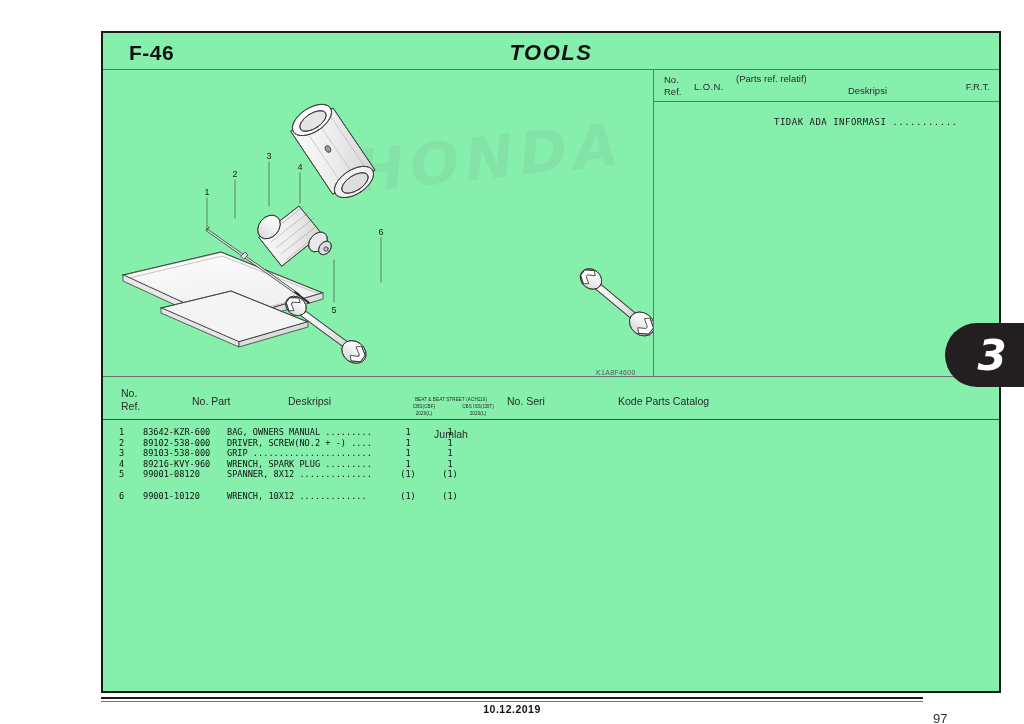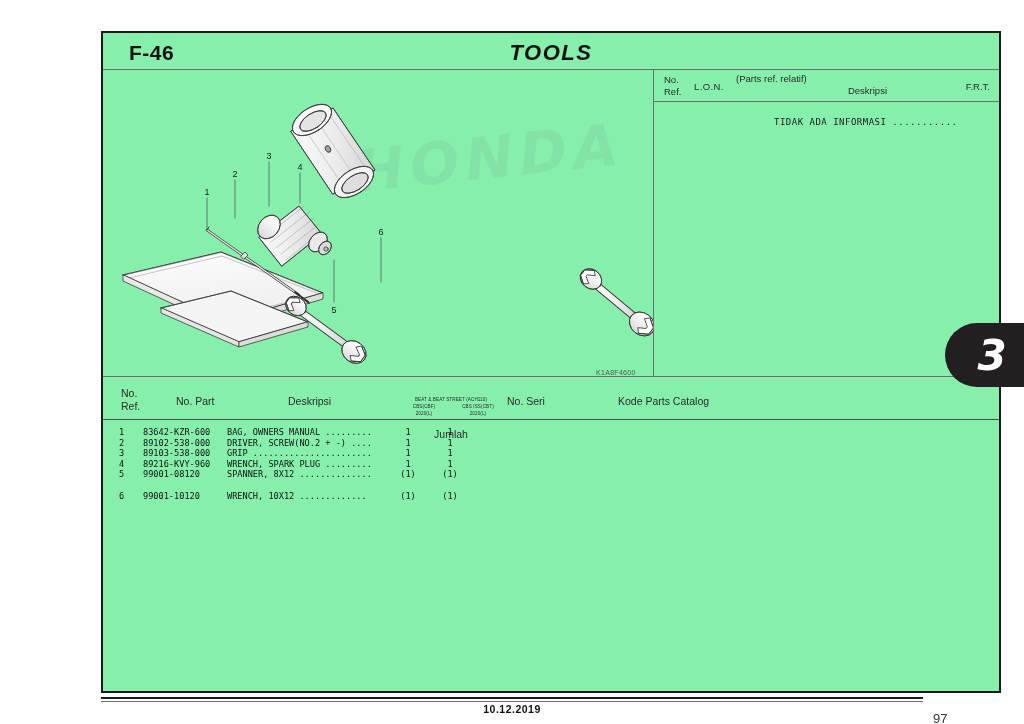--- a/index.html
+++ b/index.html
@@ -133,21 +133,21 @@
     height: 42px;
     border-bottom: 1.5px solid #4a4a4a;
   }
   .th {
     position: absolute;
     font-size: 10.5px;
     color: #2b2b2b;
     line-height: 1.2;
   }
   #th-noref { left: 18px; top: 10px; }
-  #th-nopart{ left: 73px; top: 18px; }
+  #th-nopart{ left: 89px; top: 18px; }
   #th-desk  { left: 185px; top: 18px; }
   #th-jumlah{ left: 296px; top: 4px; width: 104px; text-align: center; margin-top: 47px; }
   .jum-sub {
     position: absolute;
     font-size: 4.6px;
     color: #2b2b2b;
     letter-spacing: 0.1px;
     white-space: nowrap;
   }
   #jum-model { left: 296px; top: 20px; width: 104px; text-align: center; }

